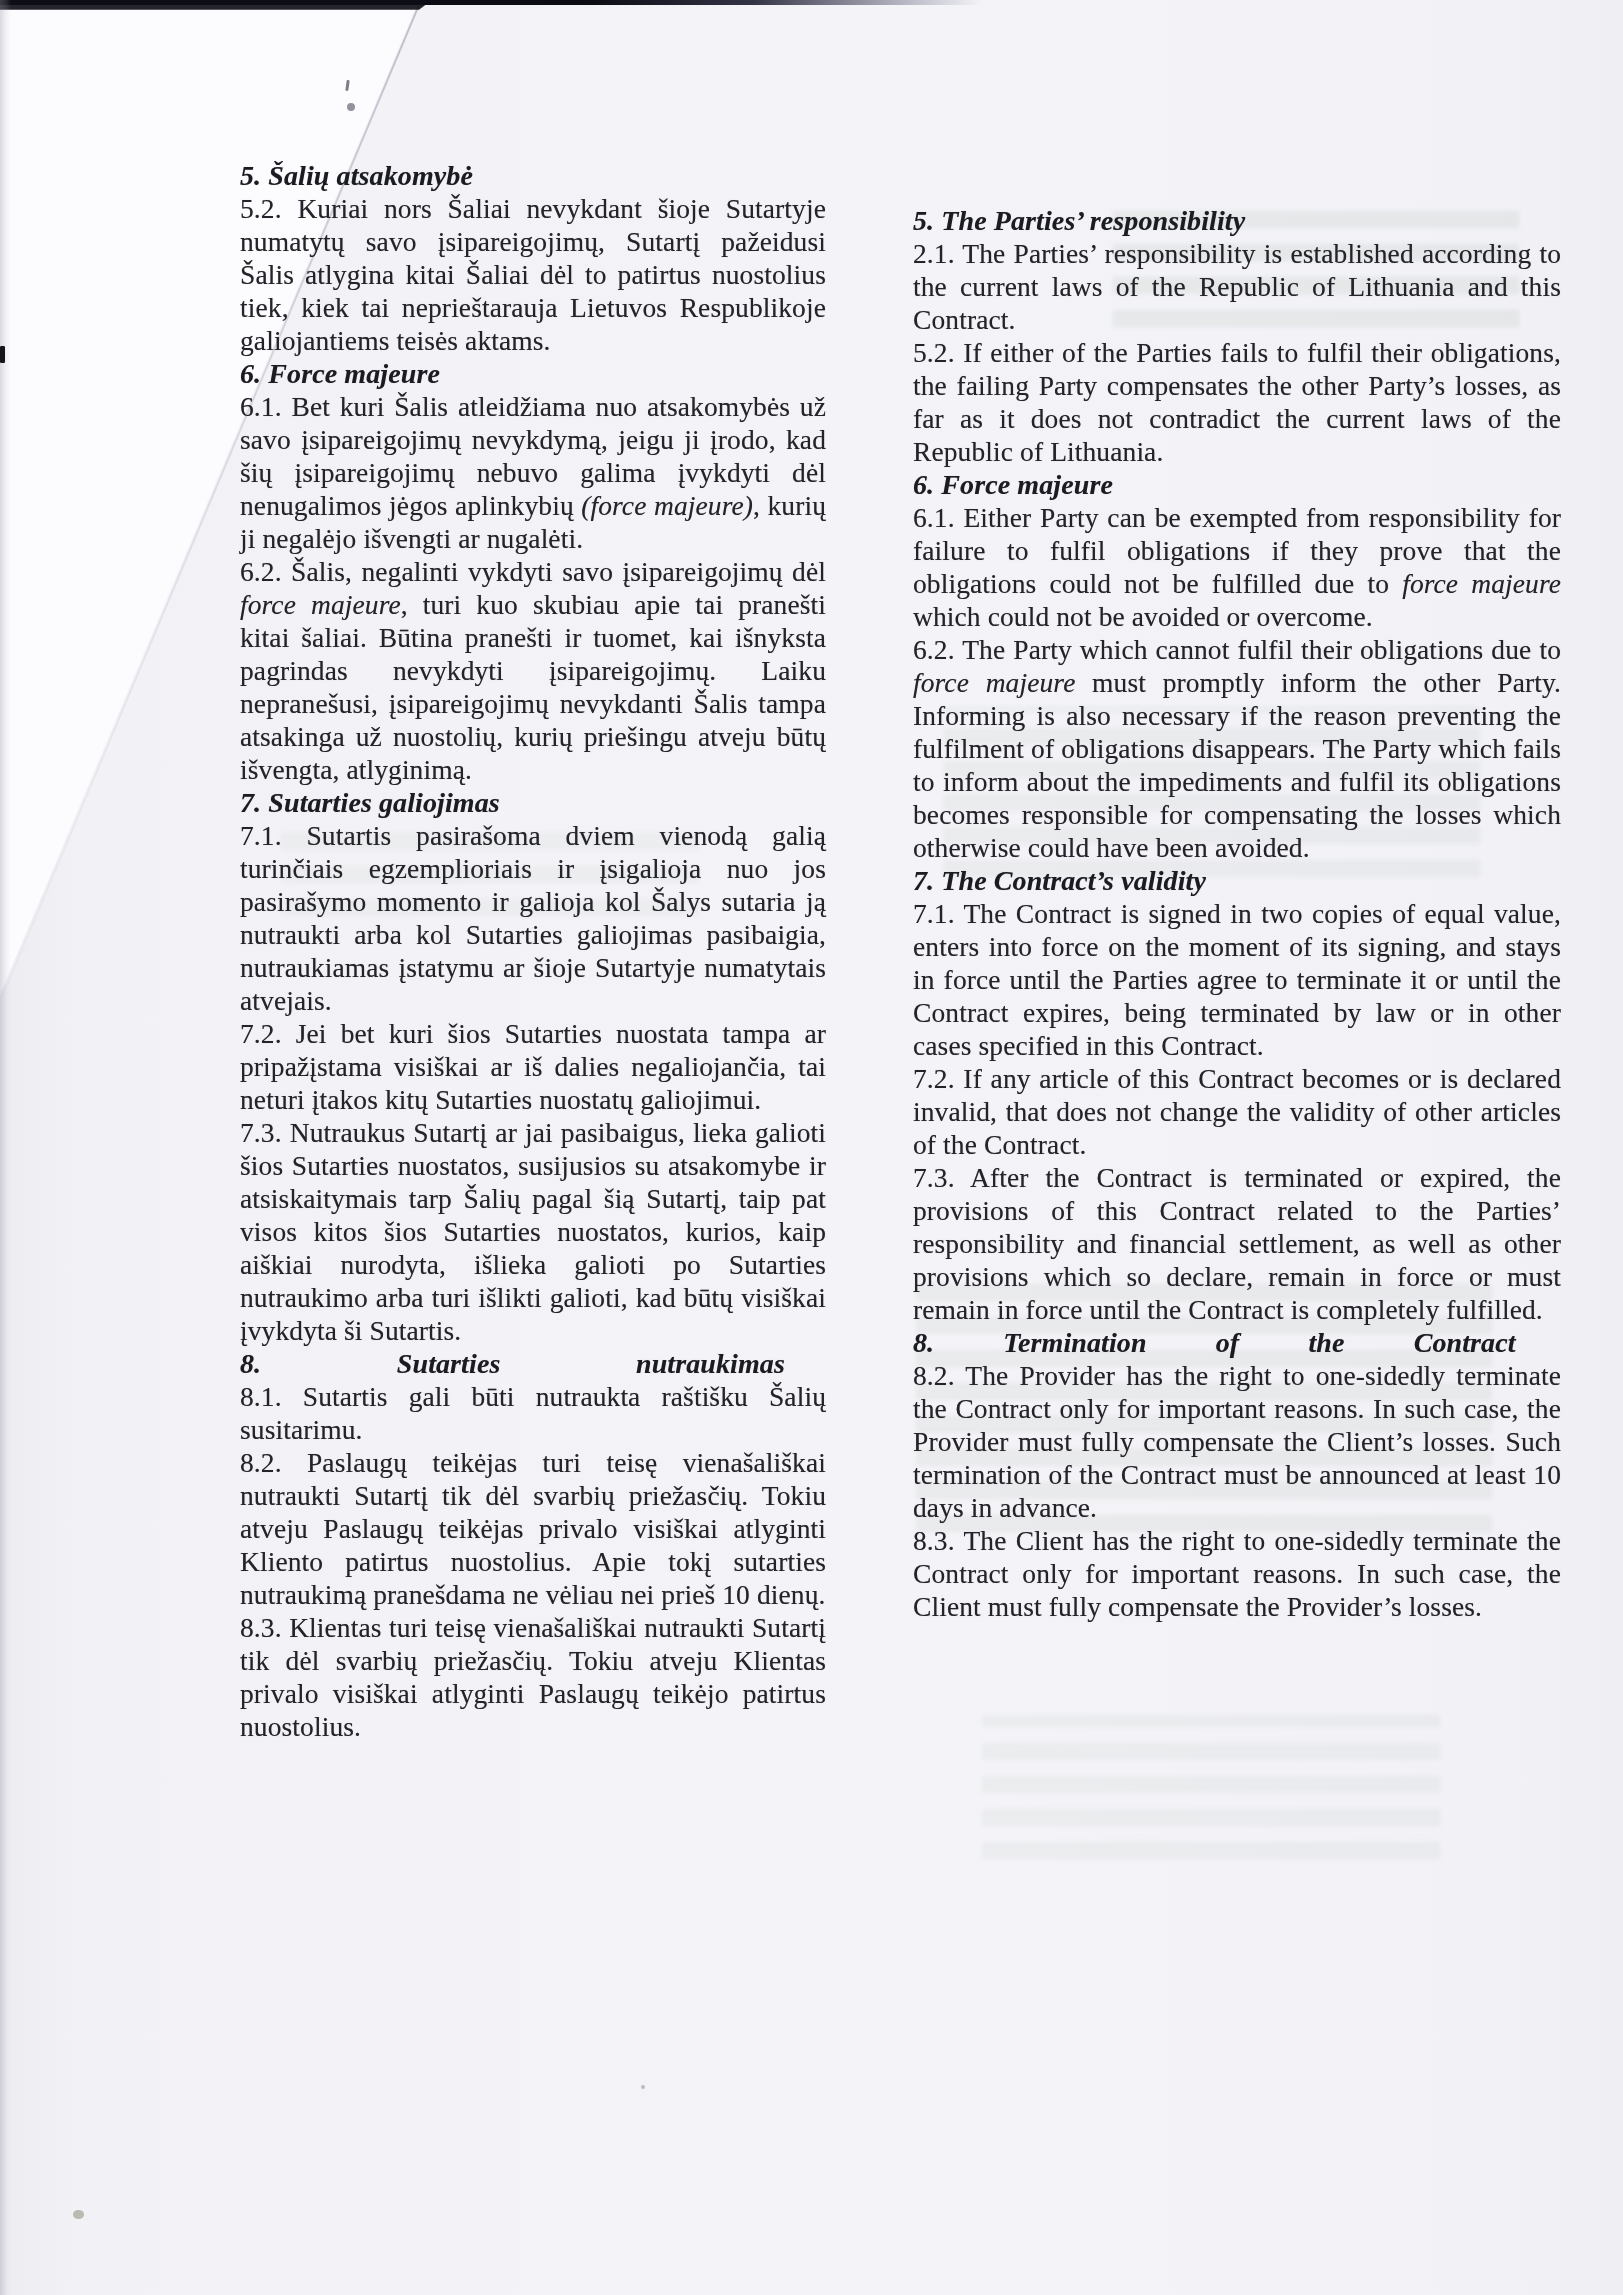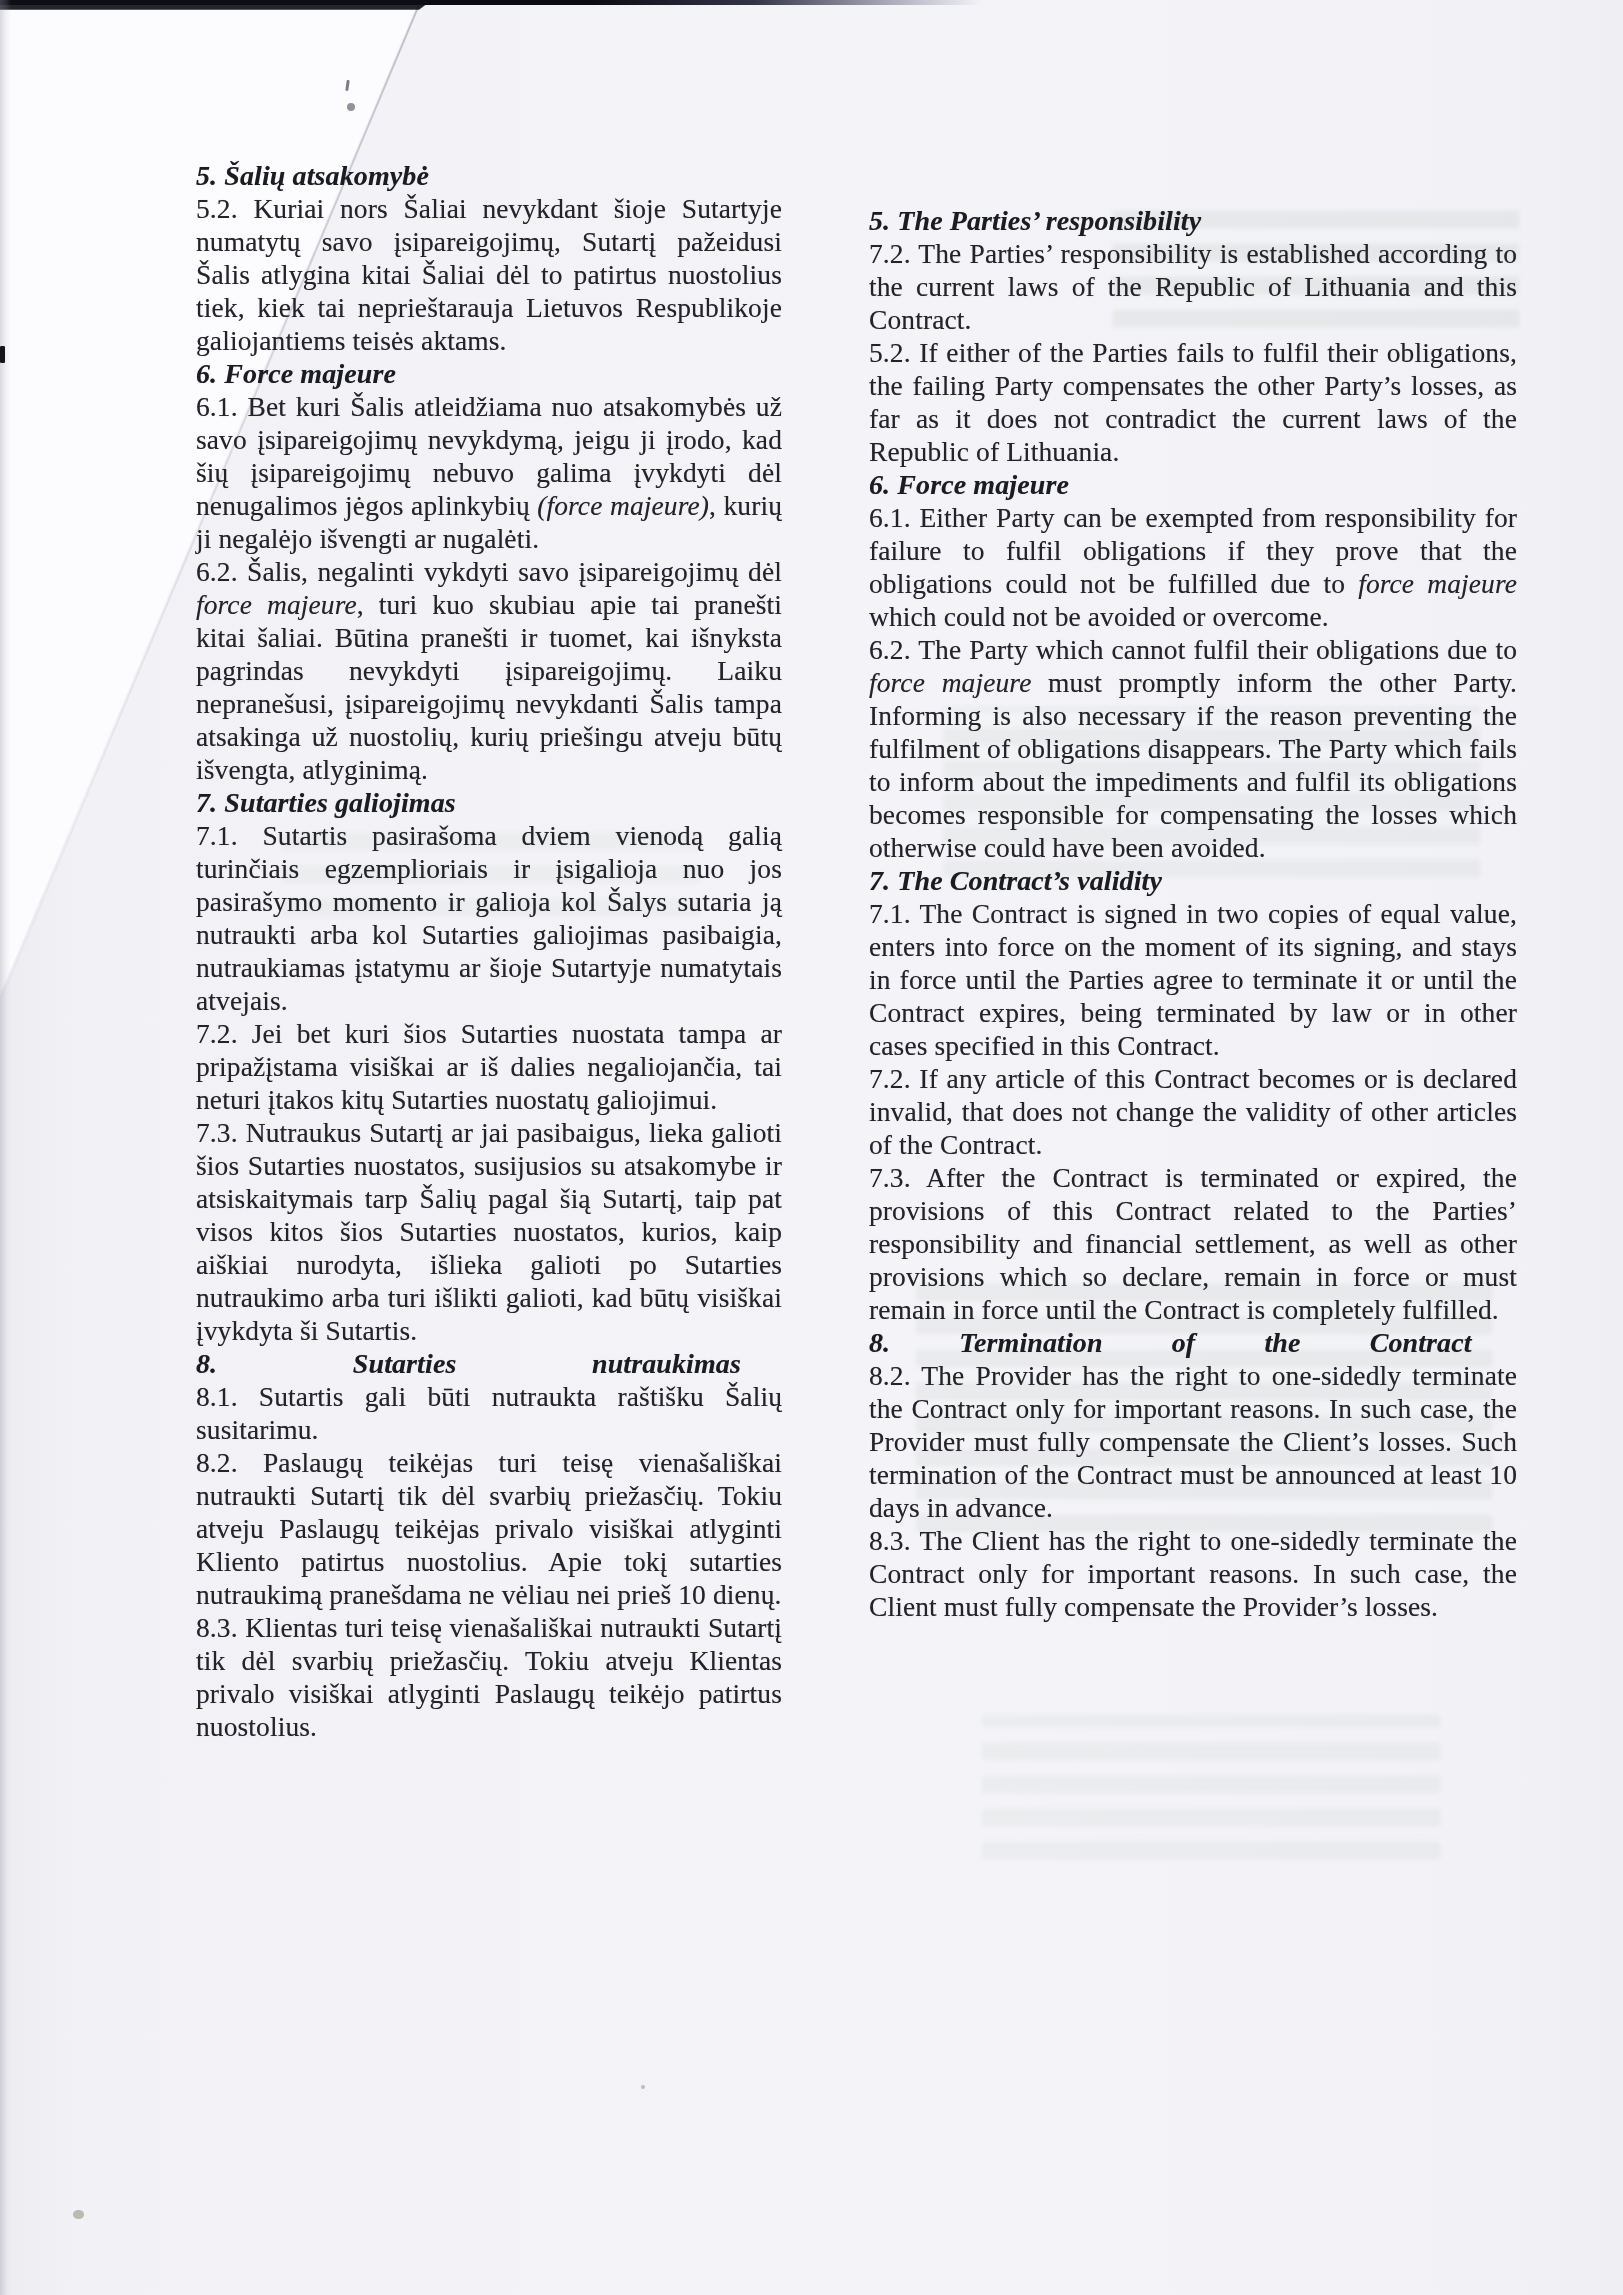--- a/index.html
+++ b/index.html
@@ -59,20 +59,21 @@
   .ghost-5 { left: 281px;  top: 831px; width: 419px; height: 85px; opacity: .6; }
 
   
   .col {
     position: absolute;
     font-size: 27.5px;
     line-height: 33px;
     letter-spacing: 0.1px;
     text-align: justify;
     text-shadow: 0 0 0.7px rgba(35,35,45,0.4);
+    margin-left: 44px;
   }
   .col-lt { left: 196px;  top: 159px; width: 586px; }
   .col-en { left: 869px; top: 204px; width: 648px; }
 
   .col p { margin: 0; }
   .col h3 {
     margin: 0; font-size: 28px; line-height: 33px;
     font-weight: 700; font-style: italic; color: #1b1b22;
   }
   .spread { display: flex; justify-content: space-between; width: 93%; }
@@ -123,21 +124,21 @@
       <span>Sutarties</span>
       <span>nutraukimas</span>
     </h3>
     <p>8.1. Sutartis gali būti nutraukta raštišku Šalių susitarimu.</p>
     <p>8.2. Paslaugų teikėjas turi teisę vienašališkai nutraukti Sutartį tik dėl svarbių priežasčių. Tokiu atveju Paslaugų teikėjas privalo visiškai atlyginti Kliento patirtus nuostolius. Apie tokį sutarties nutraukimą pranešdama ne vėliau nei prieš 10 dienų.</p>
     <p>8.3. Klientas turi teisę vienašališkai nutraukti Sutartį tik dėl svarbių priežasčių. Tokiu atveju Klientas privalo visiškai atlyginti Paslaugų teikėjo patirtus nuostolius.</p>
   </div>
 
   <div class="col col-en">
     <h3>5. The Parties’ responsibility</h3>
-    <p>7.2. The Parties’ responsibility is established according to the current laws of the Republic of Lithuania and this Contract.</p>
+    <p>2.1. The Parties’ responsibility is established according to the current laws of the Republic of Lithuania and this Contract.</p>
     <p>5.2. If either of the Parties fails to fulfil their obligations, the failing Party compensates the other Party’s losses, as far as it does not contradict the current laws of the Republic of Lithuania.</p>
 
     <h3 class="mt-gap-en6">6. Force majeure</h3>
     <p><span>6.1. Either Party can be exempted from responsibility for failure to fulfil obligations if they prove that the obligations could not be fulfilled due to </span><em>force majeure</em><span> which could not be avoided or overcome.</span></p>
     <p><span>6.2. The Party which cannot fulfil their obligations due to </span><em>force majeure</em><span> must promptly inform the other Party. Informing is also necessary if the reason preventing the fulfilment of obligations disappears. The Party which fails to inform about the impediments and fulfil its obligations becomes responsible for compensating the losses which otherwise could have been avoided.</span></p>
 
     <h3 class="mt-gap-en7">7. The Contract’s validity</h3>
     <p>7.1. The Contract is signed in two copies of equal value, enters into force on the moment of its signing, and stays in force until the Parties agree to terminate it or until the Contract expires, being terminated by law or in other cases specified in this Contract.</p>
     <p>7.2. If any article of this Contract becomes or is declared invalid, that does not change the validity of other articles of the Contract.</p>
     <p>7.3. After the Contract is terminated or expired, the provisions of this Contract related to the Parties’ responsibility and financial settlement, as well as other provisions which so declare, remain in force or must remain in force until the Contract is completely fulfilled.</p>

